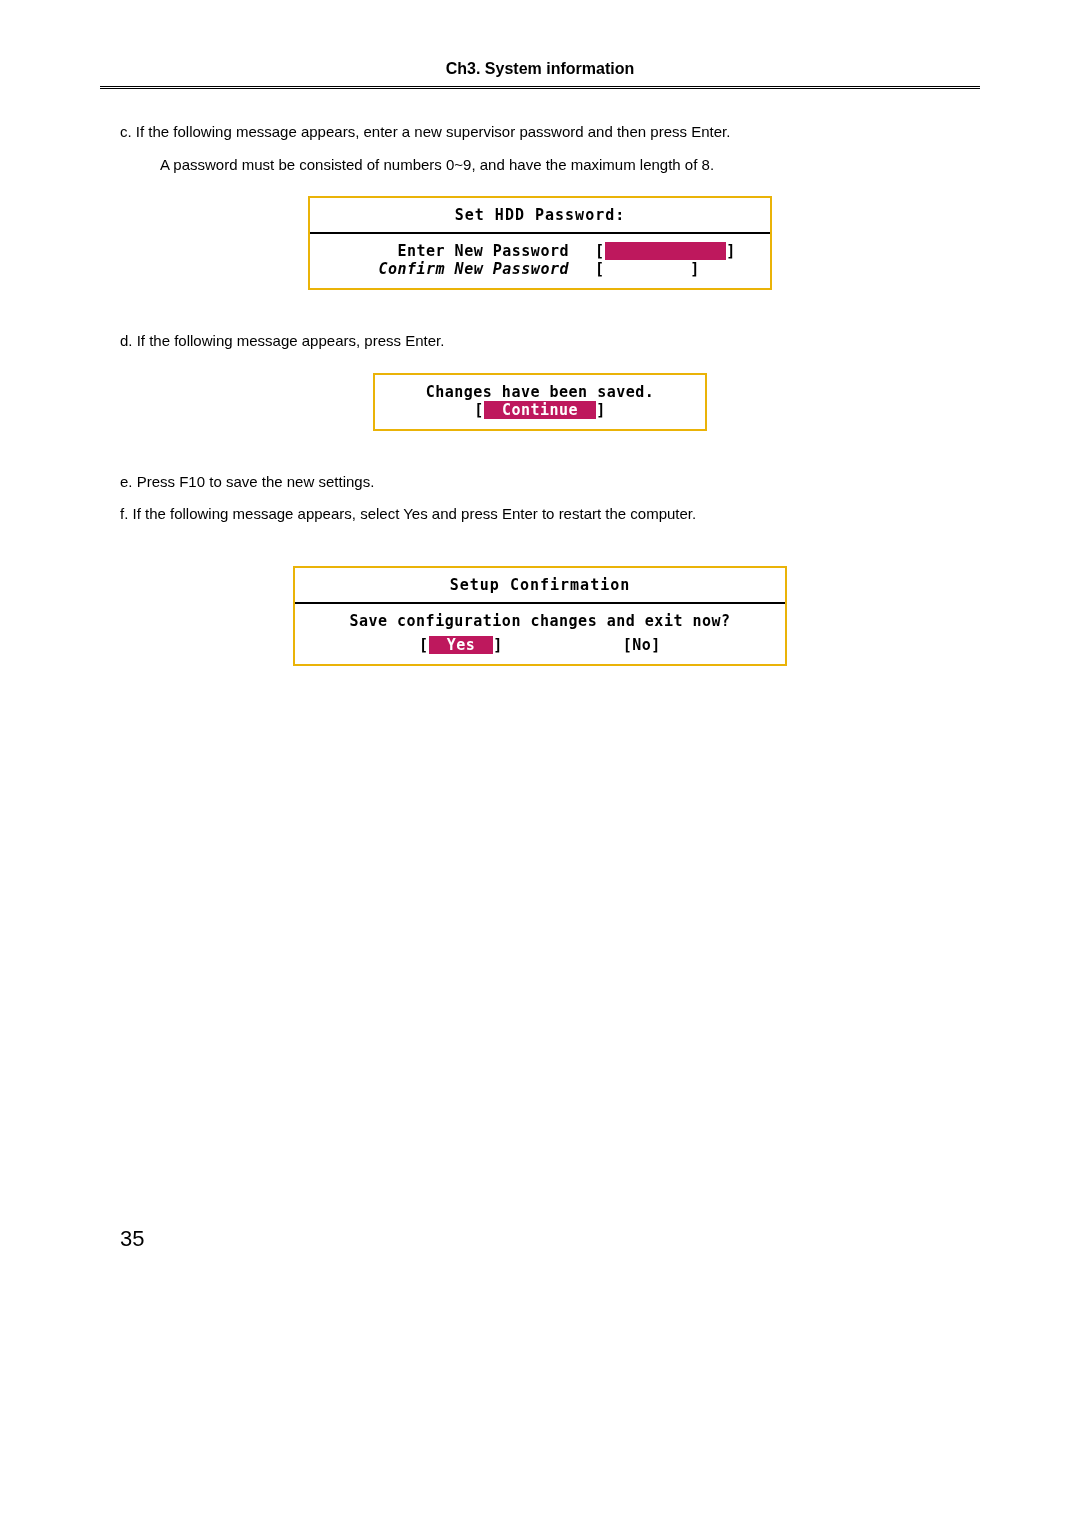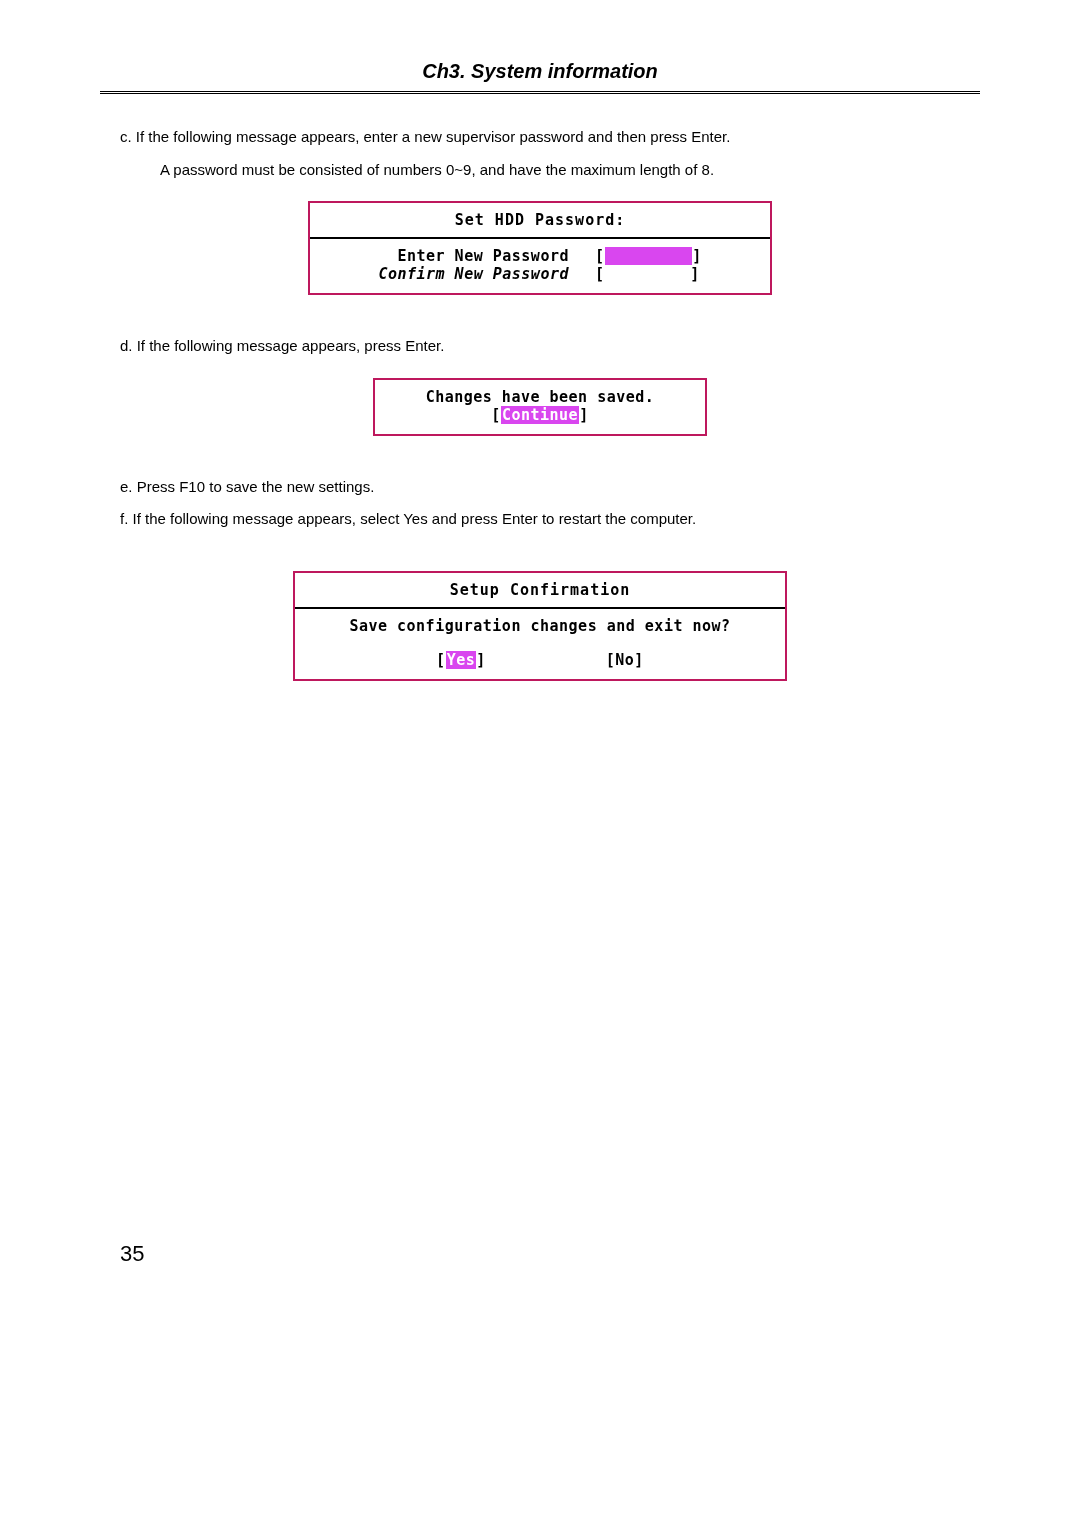--- a/index.html
+++ b/index.html
@@ -10,40 +10,39 @@
     background: #fff;
     color: #000;
     width: 1080px;
   }
   .page {
     padding: 60px 120px 40px 120px;
   }
   .chapter-header {
     text-align: center;
     font-weight: bold;
-    font-size: 20px;
+    font-size: 16px;
     margin-bottom: 8px;
-    font-style: italic;
   }
   .hr-wrap {
     margin: 0 -20px 32px -20px;
     border-top: 1px solid #000;
     border-bottom: 1px solid #000;
     height: 3px;
     box-sizing: border-box;
   }
   .para {
     margin: 10px 0 10px 0;
     line-height: 1.5;
   }
   .indent1 { margin-left: 0px; }
   .indent2 { margin-left: 40px; }
   .bold-inline { font-weight: normal; }
   .bios-box {
-    border: 2px solid #be185d;
+    border: 2px solid #eab308;
     margin: 20px auto 40px auto;
     background: #fff;
   }
   .bios-box .title {
     text-align: center;
     font-family: "Lucida Console", Monaco, monospace;
     font-weight: bold;
     padding: 8px 0;
     border-bottom: 2px solid #000;
     letter-spacing: 1px;
@@ -54,26 +53,26 @@
     padding: 8px 14px 10px 14px;
     letter-spacing: 0.5px;
   }
   .bios-hdd { width: 460px; }
   .bios-notice { width: 330px; }
   .bios-confirm { width: 490px; }
   .row { display: flex; justify-content: flex-start; }
   .label { flex: 0 0 auto; }
   .field { margin-left: 20px; white-space: pre; }
   .highlight {
-    background: #d946ef;
+    background: #be185d;
     color: #fff;
-    padding: 0 1px;
+    padding: 0 18px;
   }
   .center { text-align: center; }
-  .opts { display: flex; justify-content: center; gap: 120px; margin-top: 16px; }
+  .opts { display: flex; justify-content: center; gap: 120px; margin-top: 6px; }
   .pagenum {
     text-align: left;
     font-size: 22px;
     margin-top: 560px;
   }
 </style>
 </head>
 <body>
 
 <div class="page">

